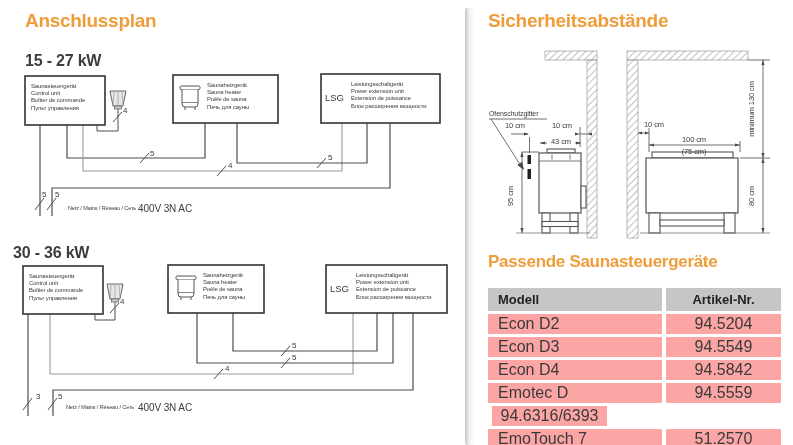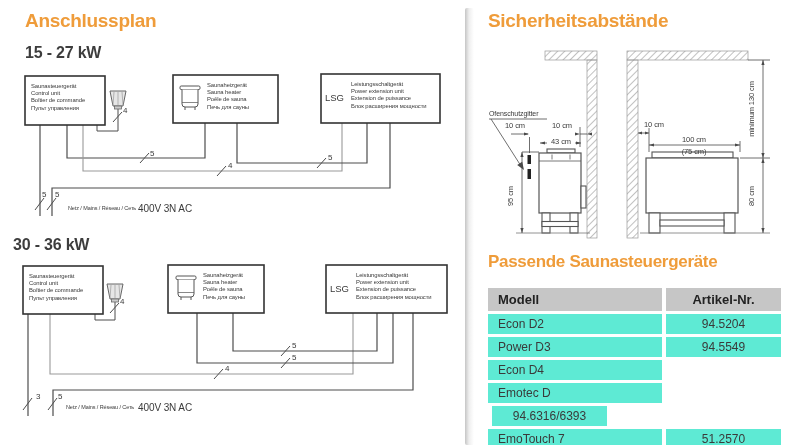--- a/index.html
+++ b/index.html
@@ -1,39 +1,39 @@
 <!DOCTYPE html>
 <html><head>
 <meta charset="utf-8">
 <style>
   * { margin:0; padding:0; box-sizing:border-box; }
   html,body { background:#ffffff; }
   body { width:793px; height:445px; position:relative; font-family:"Liberation Sans", sans-serif; overflow:hidden; }
   .page { position:absolute; left:0; top:0; width:793px; height:445px; background:#fff; }
   .abs { position:absolute; }
   .h1 { font-size:19px; font-weight:bold; color:#EF9C3A; letter-spacing:-0.3px; }
-  .h2 { font-size:16px; font-weight:bold; color:#3d3d3d; letter-spacing:-0.2px; }
+  .h2 { font-size:16px; font-weight:bold; color:#3d3d3d; letter-spacing:-0.2px;margin-top:8px; }
   svg { position:absolute; overflow:visible; }
   svg text { font-family:"Liberation Sans", sans-serif; fill:#3a3a3a; letter-spacing:-0.1px; }
   .wire { stroke:#4d4d4d; stroke-width:1.2; fill:none; }
   .wire-gray { stroke:#9a9a9a; stroke-width:1.1; fill:none; }
   .slash { stroke:#4d4d4d; stroke-width:1; fill:none; }
   .dbox { fill:#ffffff; stroke:#333333; stroke-width:1.6; }
   .dim { stroke:#4a4a4a; stroke-width:0.8; fill:none; }
   .dimfill { fill:#4a4a4a; stroke:none; }
   .outline { stroke:#555555; stroke-width:1.1; fill:#ffffff; }
   .thin { stroke:#555555; stroke-width:0.8; fill:none; }
   .divider { background:linear-gradient(to right, rgba(90,90,90,0.35), rgba(120,120,120,0.12) 45%, rgba(255,255,255,0)); border-radius:2px; }
   .tbl { display:flex; flex-direction:column; }
   .trow { display:flex; flex-direction:row; margin-bottom:3px; }
   .c-model { width:174px; display:flex; align-items:center; padding-left:10px; }
   .c-gap { width:4px; }
   .c-art { width:115px; display:flex; align-items:center; justify-content:center;text-align:center; }
   .thead .cell { background:#c6c6c6; height:23px; font-weight:bold; font-size:13px; color:#222; }
-  .tdata .cell { background:#5eead4; height:20px; font-size:12px; color:#3a3a3a; }
+  .tdata .cell { background:#fca5a5; height:20px; font-size:16px; color:#3a3a3a; }
 </style>
 </head>
 <body>
 
 <div class="page">
 
   <div class="abs h1" style="left:25px; top:10px;text-align:center;">Anschlussplan</div>
   <div class="abs h2" style="left:25px; top:44px;">15 - 27 kW</div>
   <div class="abs h2" style="left:13px; top:236px;">30 - 36 kW</div>
 
@@ -267,31 +267,33 @@
       <div class="cell c-model">Modell</div>
       <div class="c-gap"></div>
       <div class="cell c-art">Artikel-Nr.</div>
     </div>
     <div class="trow tdata">
       <div class="cell c-model">Econ D2</div>
       <div class="c-gap"></div>
       <div class="cell c-art">94.5204</div>
     </div>
     <div class="trow tdata">
-      <div class="cell c-model">Power D3</div>
+      <div class="cell c-model">Econ D3</div>
       <div class="c-gap"></div>
       <div class="cell c-art">94.5549</div>
     </div>
     <div class="trow tdata">
       <div class="cell c-model">Econ D4</div>
       <div class="c-gap"></div>
+      <div class="cell c-art">94.5842</div>
     </div>
     <div class="trow tdata">
       <div class="cell c-model">Emotec D</div>
       <div class="c-gap"></div>
+      <div class="cell c-art">94.5559</div>
     </div>
     <div class="trow tdata">
       <div class="c-gap"></div>
       <div class="cell c-art">94.6316/6393</div>
     </div>
     <div class="trow tdata">
       <div class="cell c-model">EmoTouch 7</div>
       <div class="c-gap"></div>
       <div class="cell c-art">51.2570</div>
     </div>

